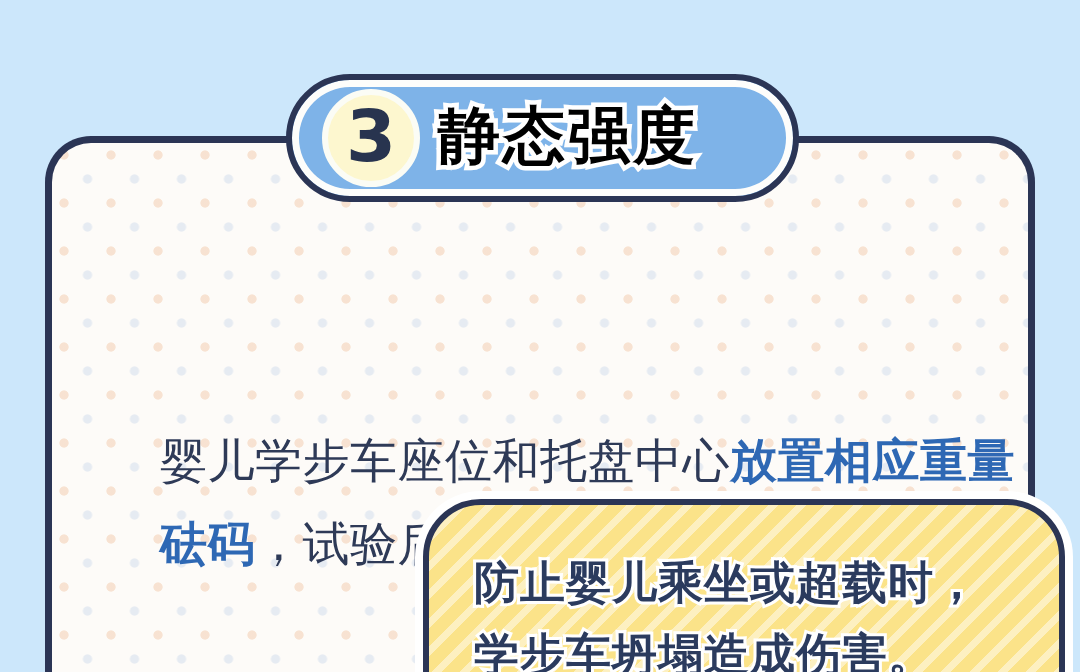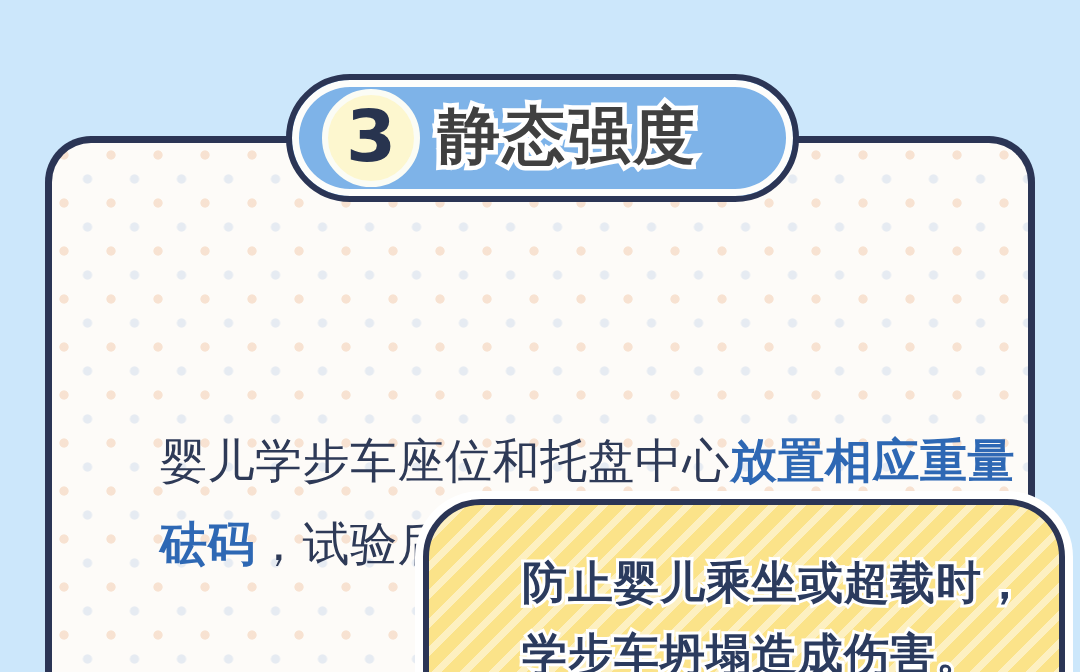--- a/index.html
+++ b/index.html
@@ -91,21 +91,21 @@
     letter-spacing: 0;
     margin-top: -4px;
   }
 
   .pill-title {
     position: relative;
     font-family: "DejaVu Sans", "Liberation Sans", sans-serif;
     font-weight: bold;
     font-size: 62px;
     line-height: 1;
-    color: #404040;
+    color: #000000;
     letter-spacing: 3px;
     -webkit-text-stroke: 9px #ffffff;
     paint-order: stroke fill;
     text-shadow:
       0 0 0 #ffffff;
     margin-top: -4px;
   }
 
   
   .body-text {
@@ -154,21 +154,21 @@
     width: 560px;
     font-family: "DejaVu Sans", "Liberation Sans", sans-serif;
     font-weight: bold;
     font-size: 45px;
     line-height: 72px;
     color: #2b3b5e;
     letter-spacing: 1px;
     -webkit-text-stroke: 6px #ffffff;
     paint-order: stroke fill;
   }
-  .callout-line { display: block; white-space: nowrap; margin-left: 48px; }
+  .callout-line { display: block; white-space: nowrap; }
 </style>
 </head>
 <body>
 
 <div id="stage">
 
   <div class="card">
 
     <div class="body-text">
       <span>婴儿学步车座位和托盘中心</span><span class="hl">放置相应重量砝码</span><span>，试验后，学步车不应损坏、坍塌。</span>

